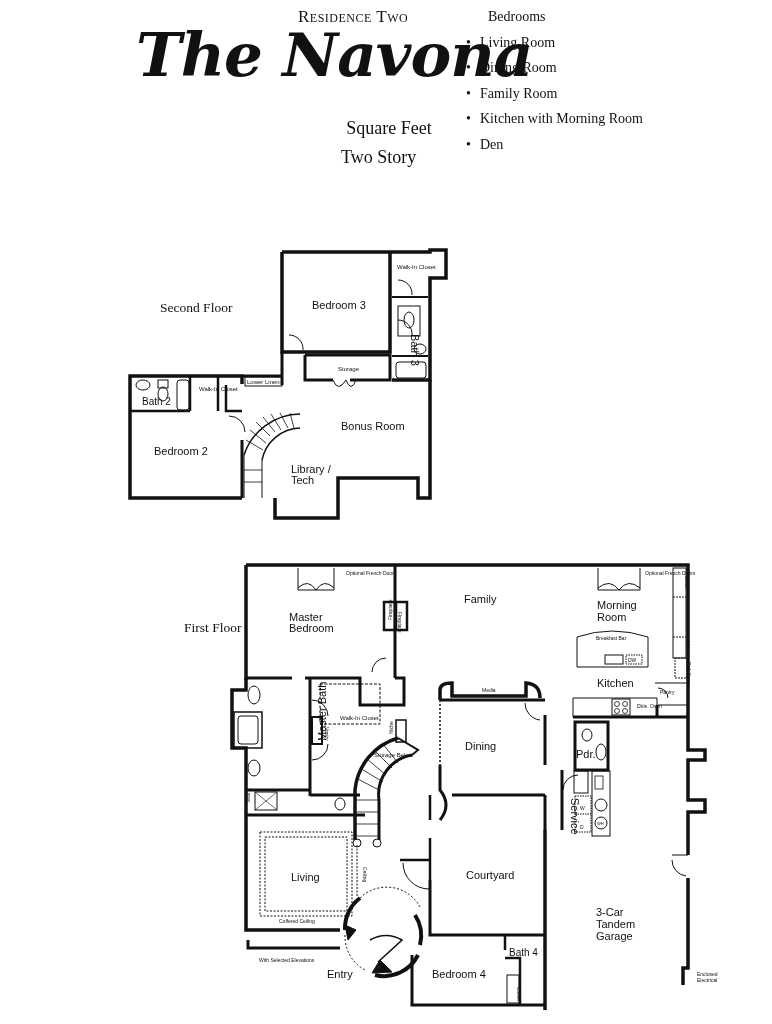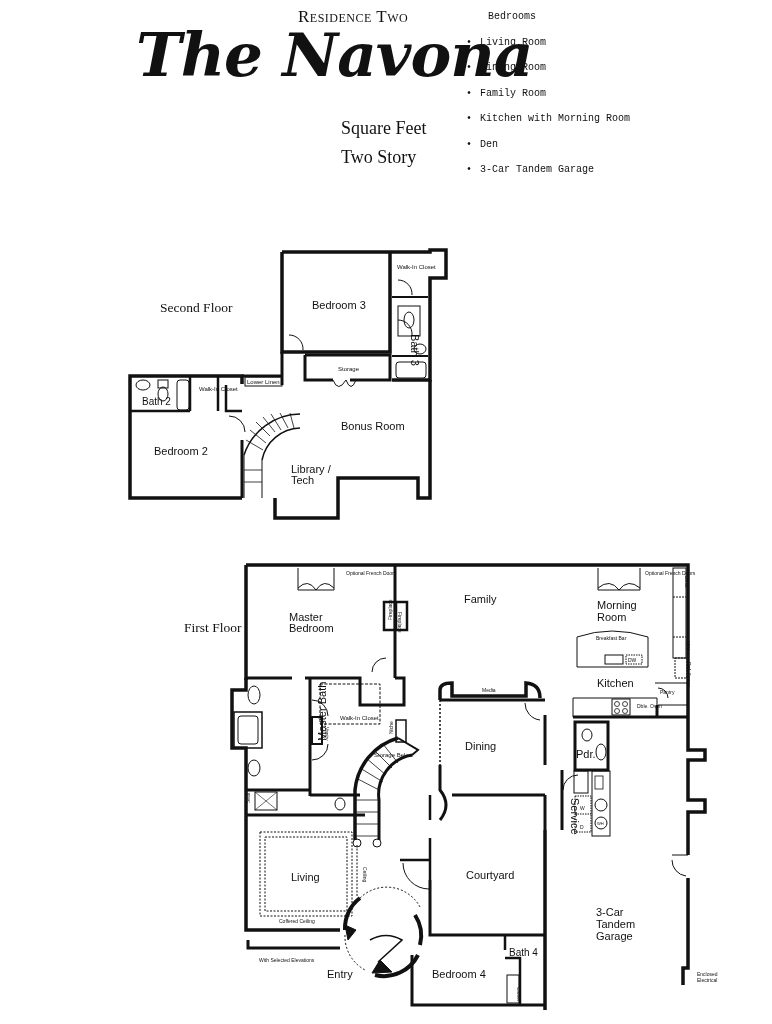--- a/index.html
+++ b/index.html
@@ -1,22 +1,22 @@
 <!DOCTYPE html>
 <html><head>
 <meta charset="utf-8">
 <style>
   html, body { margin: 0; padding: 0; background: #ffffff; }
   body { width: 772px; height: 1024px; position: relative; overflow: hidden; font-family: "DejaVu Serif", serif; color: #111; }
   .abs { position: absolute; }
   .residence { left: 298px; top: 7px; font-family: "Liberation Serif", serif; font-size: 17px; letter-spacing: 0.5px; font-variant: small-caps; }
   .title { left: 140px; top: 20px; font-family: "DejaVu Serif", serif; font-style: italic; font-weight: bold; font-size: 60px; letter-spacing: -1px; transform: scaleX(1.02); }
-  .sqft { left: 341px; top: 118px; font-family: "Liberation Serif", serif; font-size: 18px; width: 96px; text-align: left; }
+  .sqft { left: 341px; top: 118px; font-family: "Liberation Serif", serif; font-size: 18px; width: 96px; text-align: center; }
   .story { left: 341px; top: 147px; font-family: "Liberation Serif", serif; font-size: 18px; width: 96px; text-align: left; }
-  .features { left: 466px; top: 4px; font-family: Liberation Mono, monospace; font-size: 10px; list-style: none; margin: 0; padding: 0; }
+  .features { left: 466px; top: 4px; font-family: Liberation Serif, serif; font-size: 14px; list-style: none; margin: 0; padding: 0; }
   .features li { height: 25.5px; line-height: 25.5px; white-space: nowrap; }
   .bullet { display: inline-block; width: 14px; }
   .floor-label { font-family: "Liberation Serif", serif; font-size: 13.5px; margin-left: 30px; }
   svg text { font-family: "Liberation Sans", sans-serif; fill: #111; }
   .room { font-size: 11px; }
   .small { font-size: 6px; }
   .tiny { font-size: 5px; }
 </style>
 </head>
 <body>
@@ -26,21 +26,20 @@
 <div class="abs sqft">Square Feet</div>
 <div class="abs story">Two Story</div>
 
 <ul class="abs features">
   <li><span class="bullet"></span><span style="padding-left:8px">Bedrooms</span></li>
   <li><span class="bullet">•</span><span>Living Room</span></li>
   <li><span class="bullet">•</span><span>Dining Room</span></li>
   <li><span class="bullet">•</span><span>Family Room</span></li>
   <li><span class="bullet">•</span><span>Kitchen with Morning Room</span></li>
   <li><span class="bullet">•</span><span>Den</span></li>
-  <li><span class="bullet">•</span><span>3-Car Tandem Garage</span></li>
 </ul>
 
 <div class="abs floor-label" style="left:130px; top:300px;">Second Floor</div>
 <div class="abs floor-label" style="left:154px; top:620px;">First Floor</div>
 
 <svg class="abs" style="left:0; top:0;" width="772" height="1024" viewBox="0 0 772 1024">
 
   <g fill="none" stroke="#111">
 
     <path d="M282,252 H430 V250 H446 V278 H430 V380 H392" stroke-width="3.5"></path>

